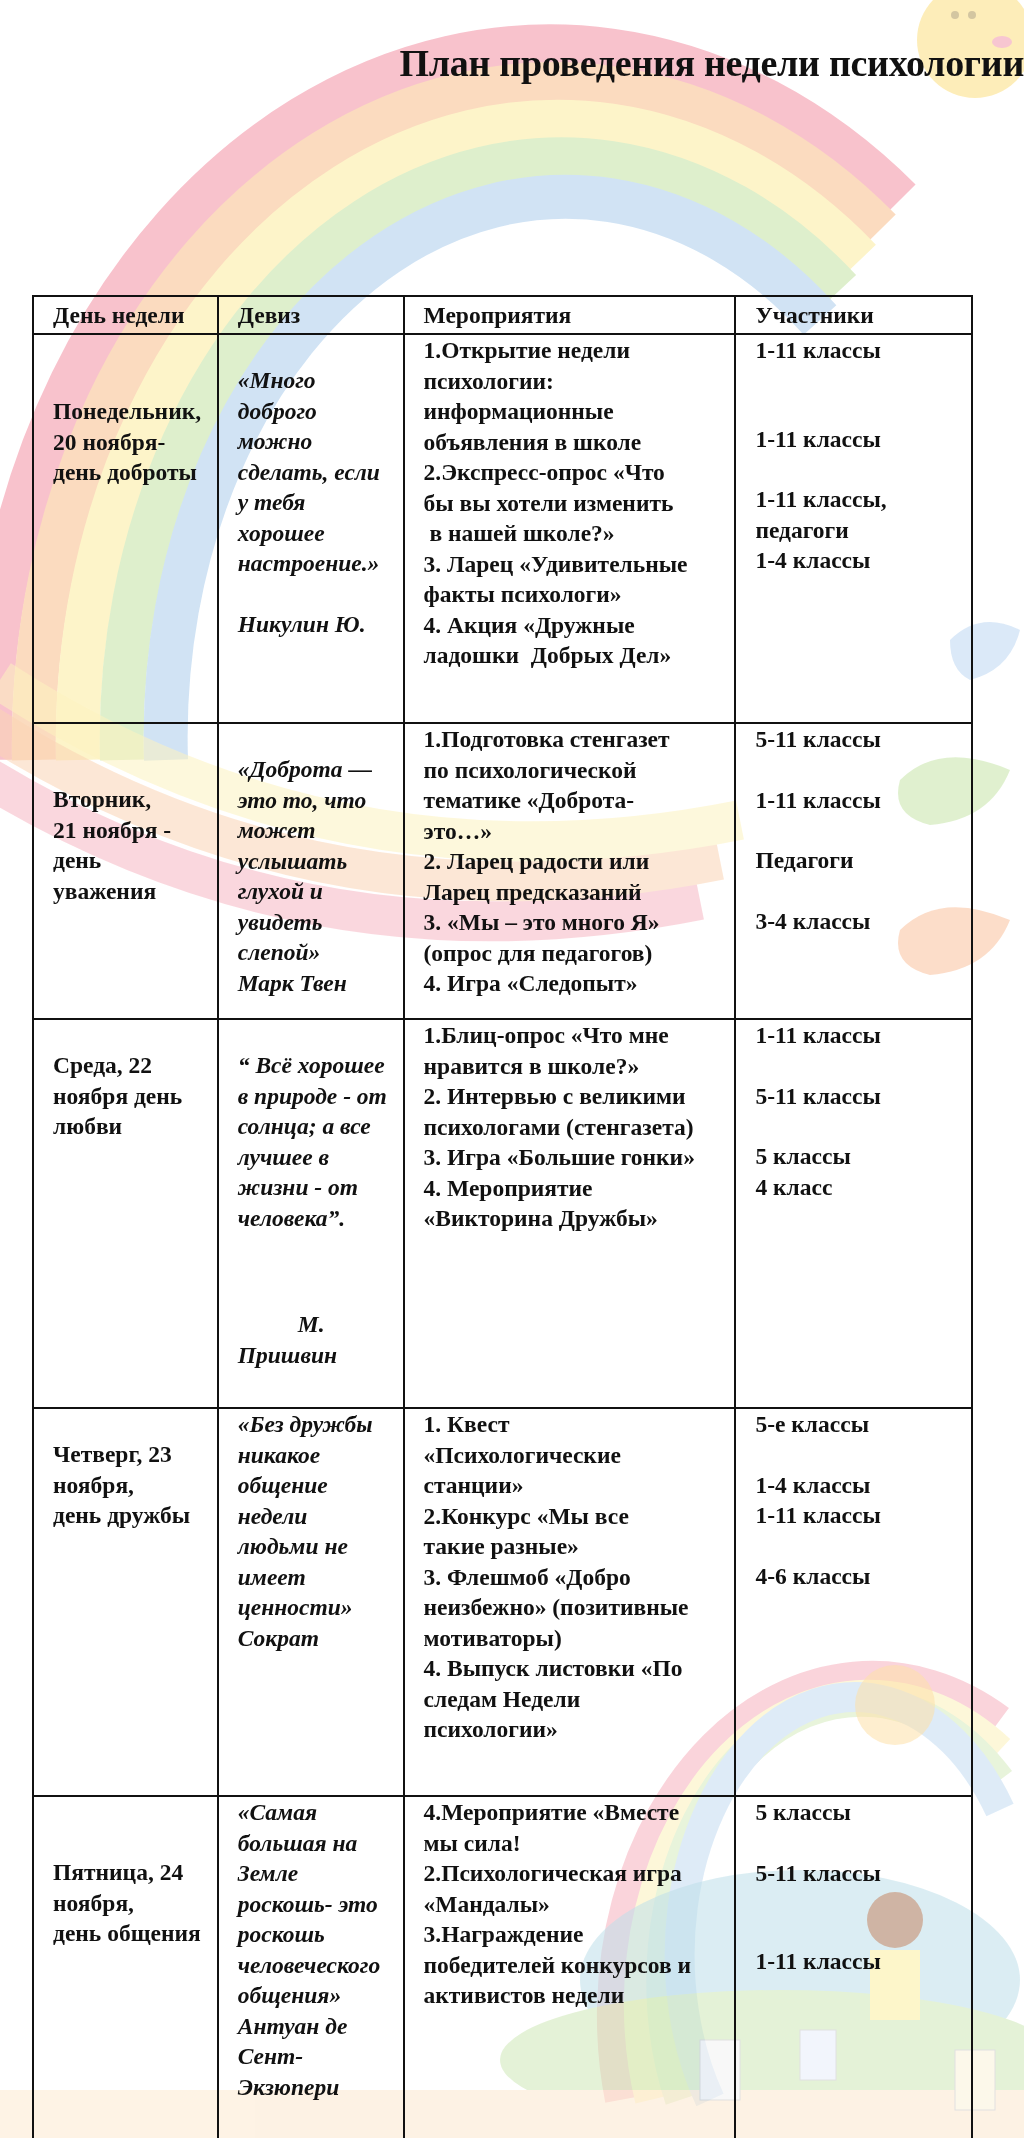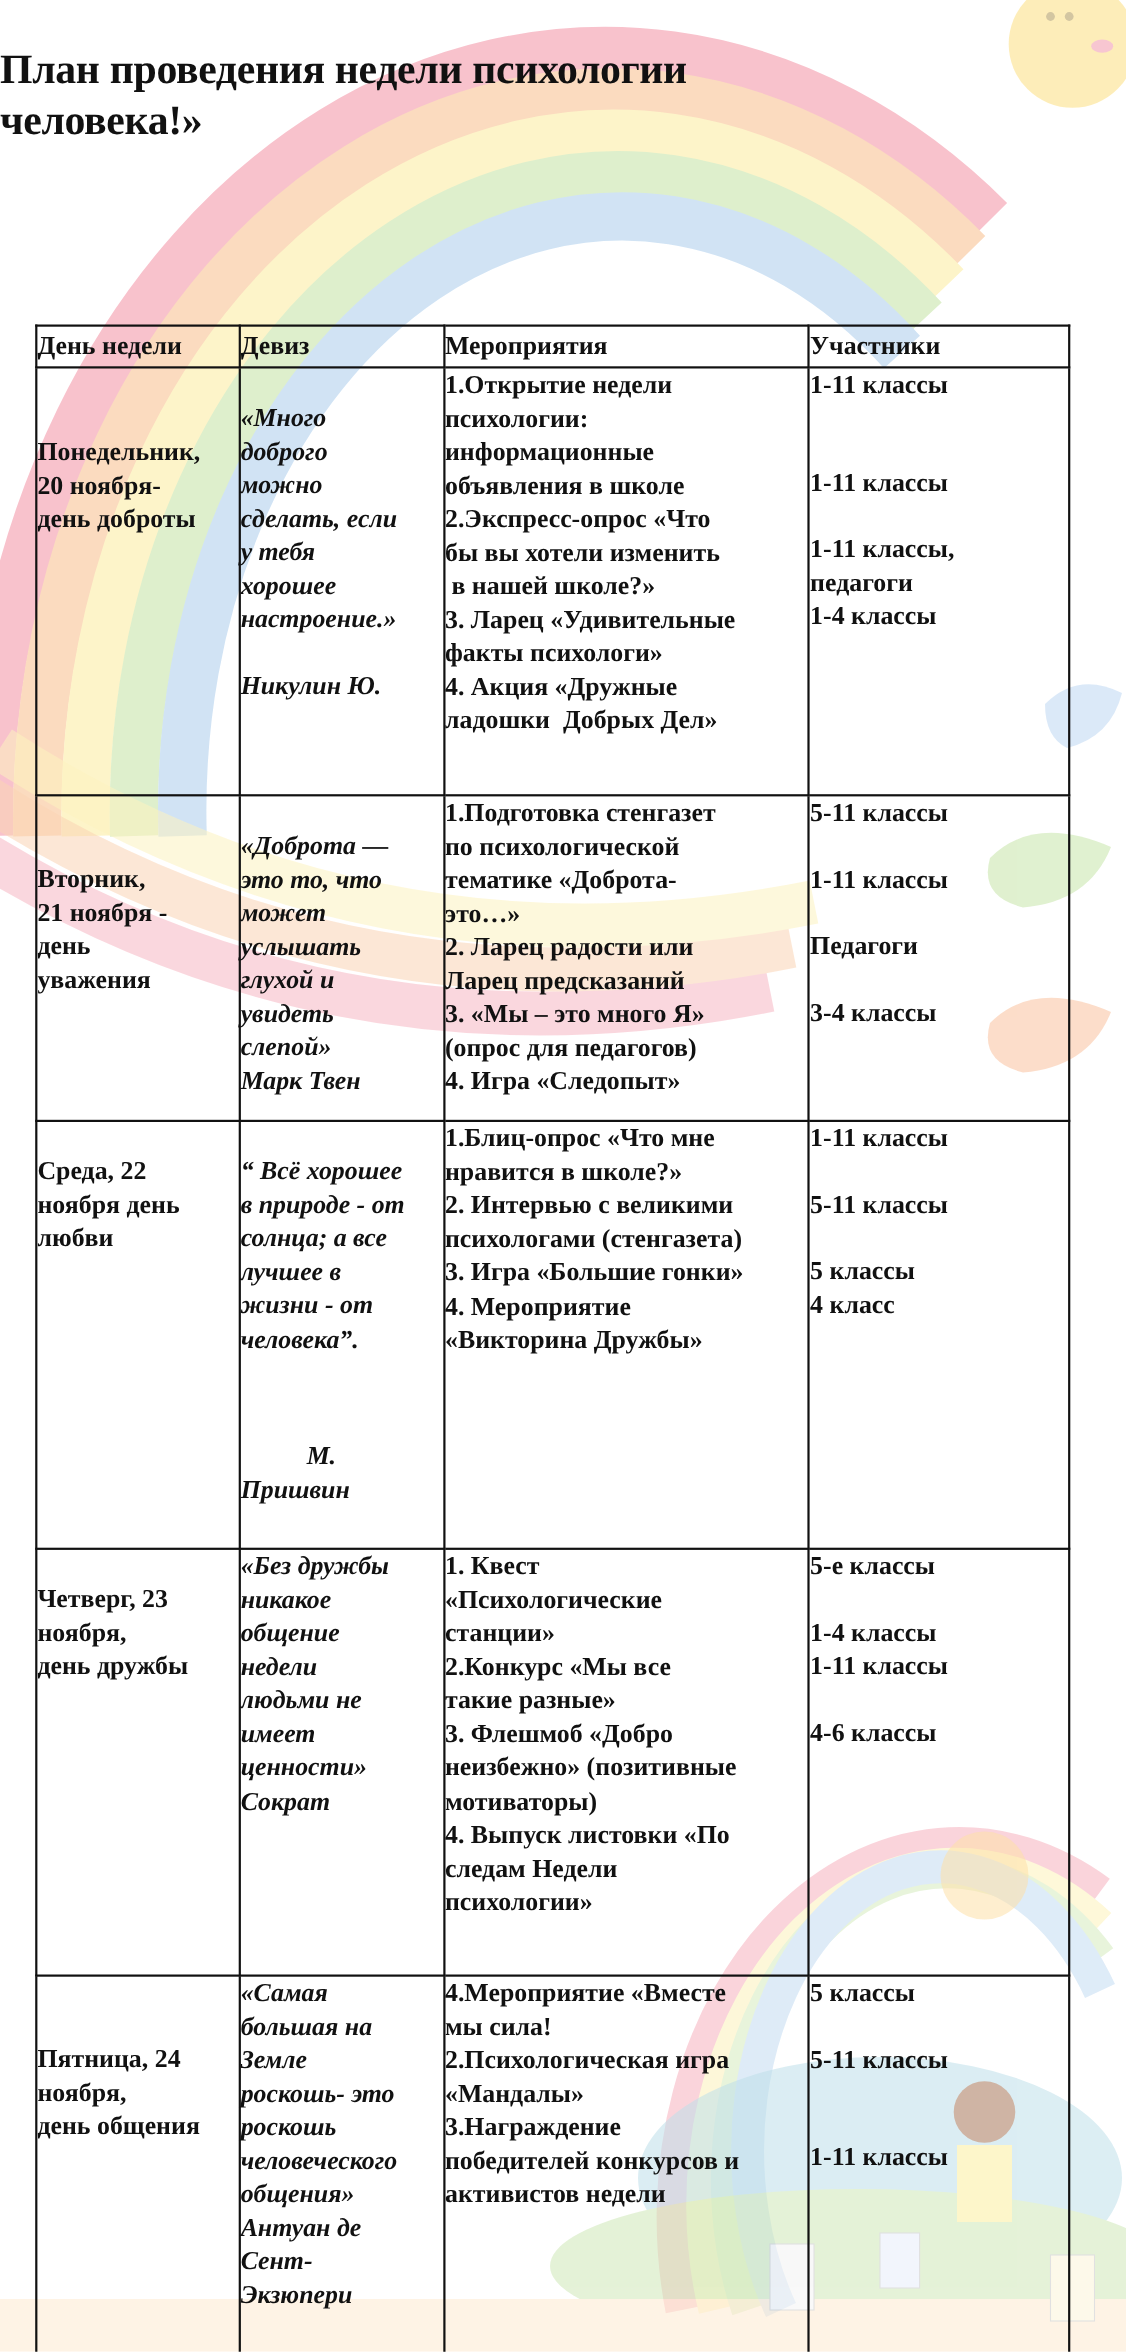--- a/index.html
+++ b/index.html
@@ -5,31 +5,31 @@
     html, body { margin: 0; padding: 0; }
     body {
       width: 1024px; height: 2138px; overflow: hidden; position: relative;
       background: #ffffff;
       font-family: "Liberation Serif", "DejaVu Serif", serif;
       color: #111;
     }
     .bg { position: absolute; left: 0; top: 0; width: 1024px; height: 2138px; z-index: 0; pointer-events: none; }
     .title {
       position: absolute; left: 0; top: 40px; width: 1024px; z-index: 2;
-      text-align: left; font-weight: bold; font-size: 38px; line-height: 47px;
+      text-align: right; font-weight: bold; font-size: 38px; line-height: 47px;
       letter-spacing: -0.3px;
     }
     .title div { white-space: nowrap; }
     table.plan {
       position: absolute; left: 32px; top: 295px; z-index: 2;
       border-collapse: collapse; table-layout: fixed; width: 941px;
       font-weight: bold; font-size: 23.5px; line-height: 30.5px;
     }
     table.plan td, table.plan th {
-      border: 2px solid #111; vertical-align: top; padding: 0 0;
+      border: 2px solid #111; vertical-align: top; padding: 0 19px;
       text-align: left; font-weight: bold; background: transparent;
     }
     table.plan th { height: 36px; vertical-align: middle; font-size: 23.5px; }
     .c-day { width: 182px; }
     .c-motto { width: 183px; }
     .c-events { width: 327px; }
     .c-part { width: 233px; }
     .motto { font-style: italic; }
     .line { display: block; white-space: nowrap; }
     .spacer { display: block; }
@@ -79,21 +79,20 @@
     <rect x="700" y="2040" width="40" height="60" fill="#f4f4f4" stroke="#c8c8c8"></rect>
     <rect x="800" y="2030" width="36" height="50" fill="#e8eefb" stroke="#c8c8c8"></rect>
     <rect x="955" y="2050" width="40" height="60" fill="#fbf4d9" stroke="#c8c8c8"></rect>
     <rect x="870" y="1950" width="50" height="70" fill="#fcefa0"></rect>
     <circle cx="895" cy="1920" r="28" fill="#a9785a"></circle>
   </g>
 </svg>
 
 <div class="title">
   <div>План проведения недели психологии</div>
-  <div>человека!»</div>
 </div>
 
 <table class="plan">
   <colgroup>
     <col class="c-day">
       <col class="c-motto">
       <col class="c-events">
       <col class="c-part">
   </colgroup>
   <thead>

